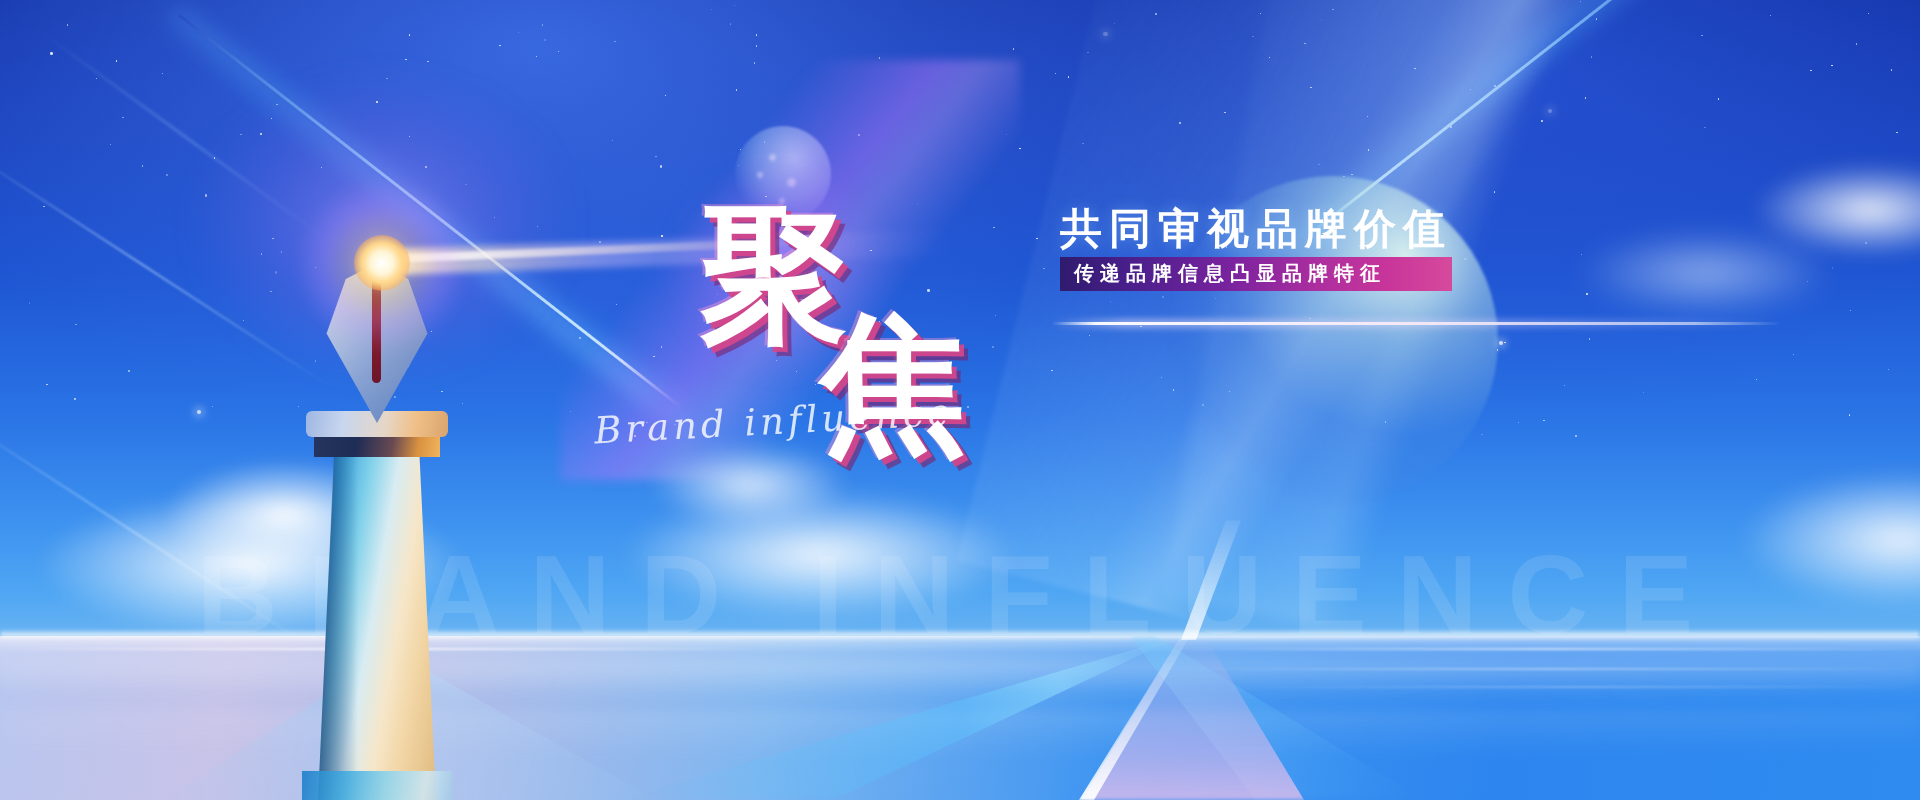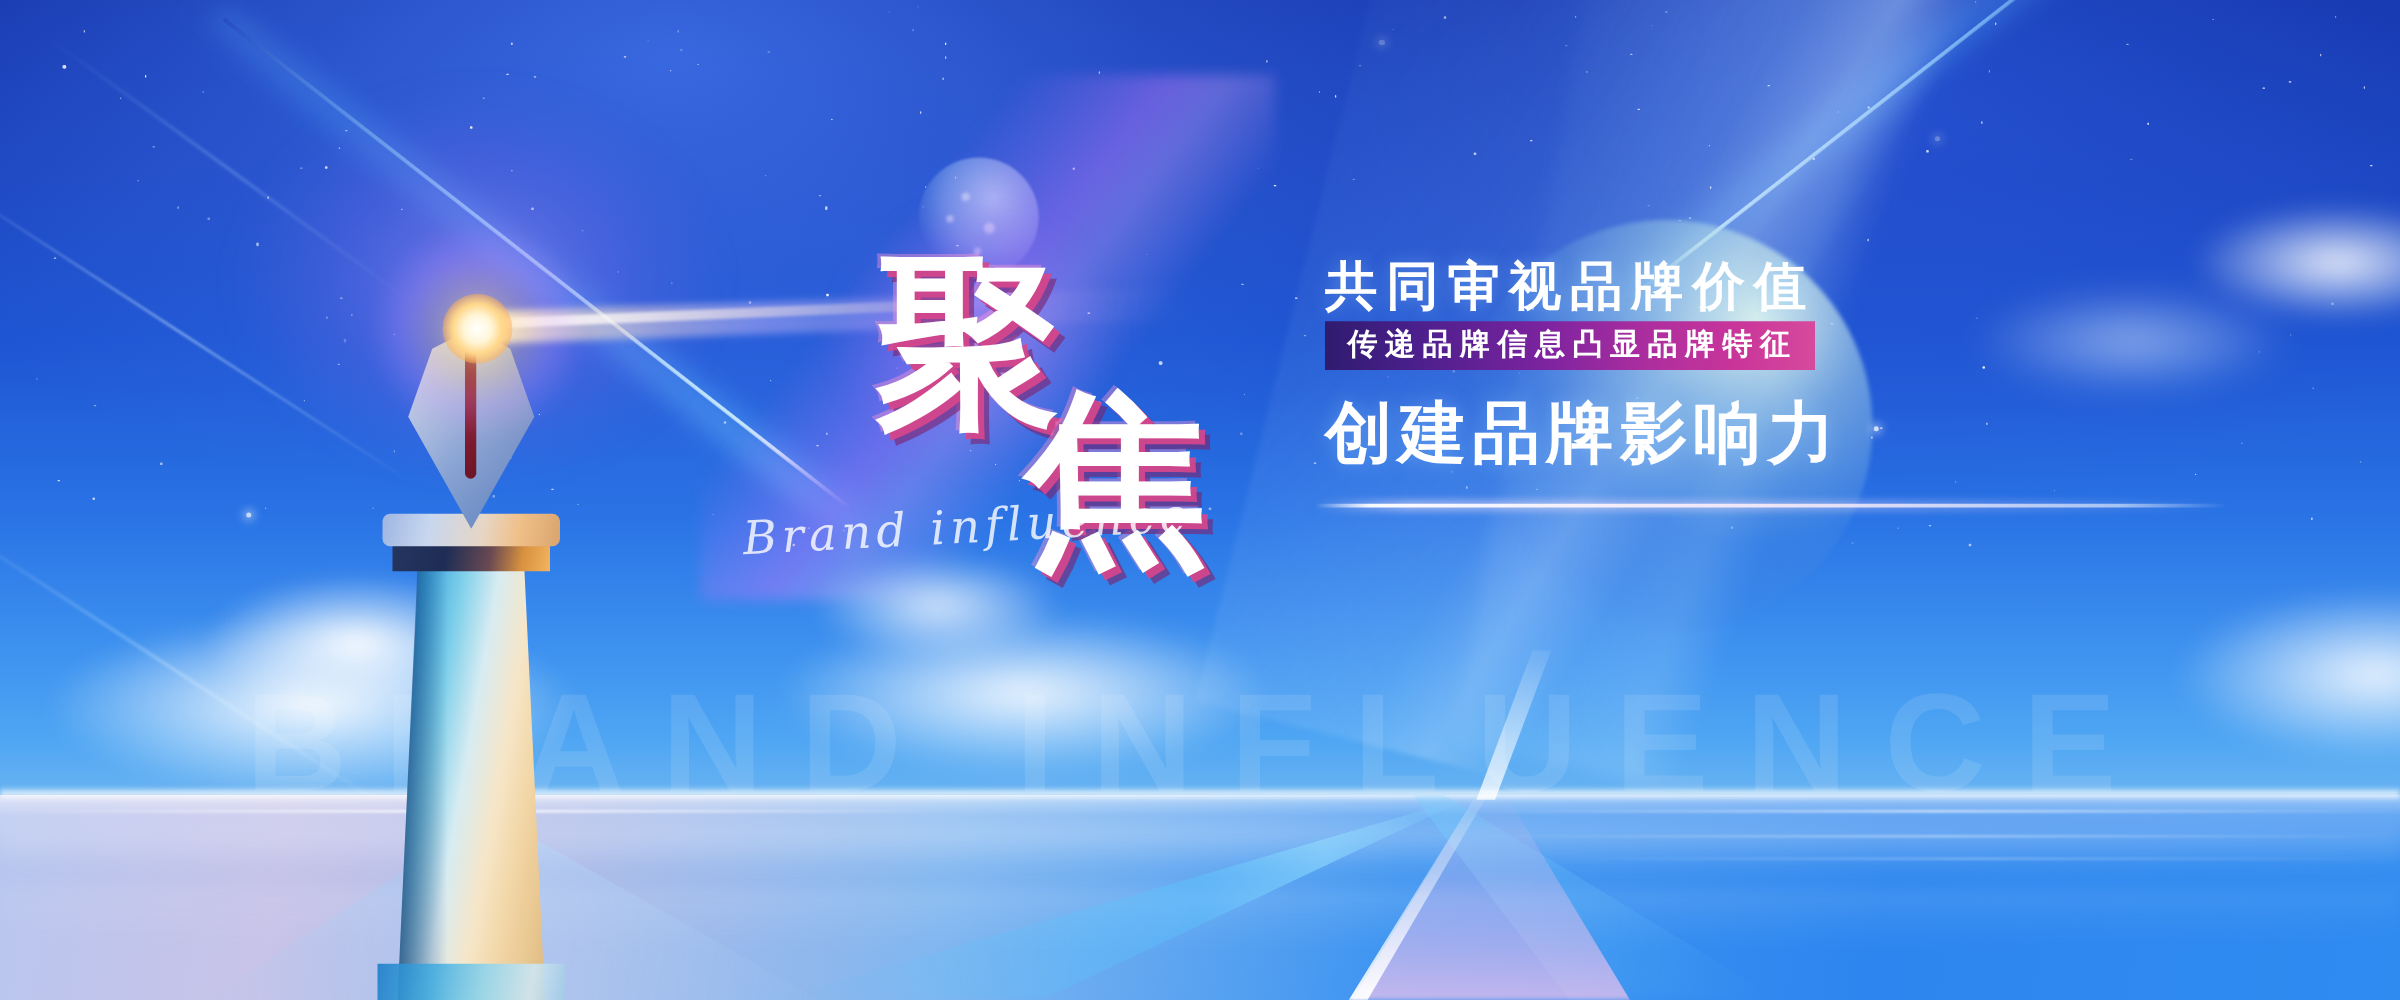--- a/index.html
+++ b/index.html
@@ -320,29 +320,29 @@
   }
 
   .right-col{position:absolute;left:360px;top:28px;width:810px;}
 
   .line1{display:flex;align-items:flex-end;gap:14px;}
   .with-you{
     font-size:62px;font-weight:700;color:#fff;letter-spacing:2px;
     text-shadow:0 0 18px rgba(160,210,255,.45);
     line-height:1;
   }
-  .headline-stack{display:flex;flex-direction:column;gap:7px;padding-bottom:2px;text-align:right;}
+  .headline-stack{display:flex;flex-direction:column;gap:7px;padding-bottom:2px;}
   .headline{
     font-size:42px;font-weight:700;color:#fff;letter-spacing:7px;line-height:1;
     text-shadow:0 0 14px rgba(150,205,255,.4);
   }
   .badge{
     display:inline-block;
     padding:5px 14px 6px 14px;
-    font-size:24px;font-weight:700;color:#fff;letter-spacing:6px;line-height:1.15;
+    font-size:20px;font-weight:700;color:#fff;letter-spacing:6px;line-height:1.15;
     background:linear-gradient(90deg,#2f1b6e 0%,#4a1f8c 18%,#7b239f 44%,#ad2e9f 66%,#c9359a 84%,#d64a9c 100%);
     white-space:nowrap;
   }
   .line2{
     margin-top:22px;
     font-size:54px;font-weight:700;color:#fff;letter-spacing:5px;line-height:1;
     text-shadow:0 0 16px rgba(150,205,255,.42);
   }
   .rule{
     position:relative;margin-top:26px;margin-left:-8px;
@@ -635,21 +635,20 @@
     <div class="script">Brand influence</div>
 
     <div class="right-col">
       <div class="line1">
         <div class="headline-stack">
           <div class="headline">共同审视品牌价值</div>
           <div class="badge">传递品牌信息凸显品牌特征</div>
         </div>
       </div>
 
-      <div class="line2">创建品牌影响力</div>
 
       <div class="rule">
         <div class="rule-glow"></div>
         <div class="rule-core"></div>
       </div>
     </div>
 
   </div>
 
 </div>

